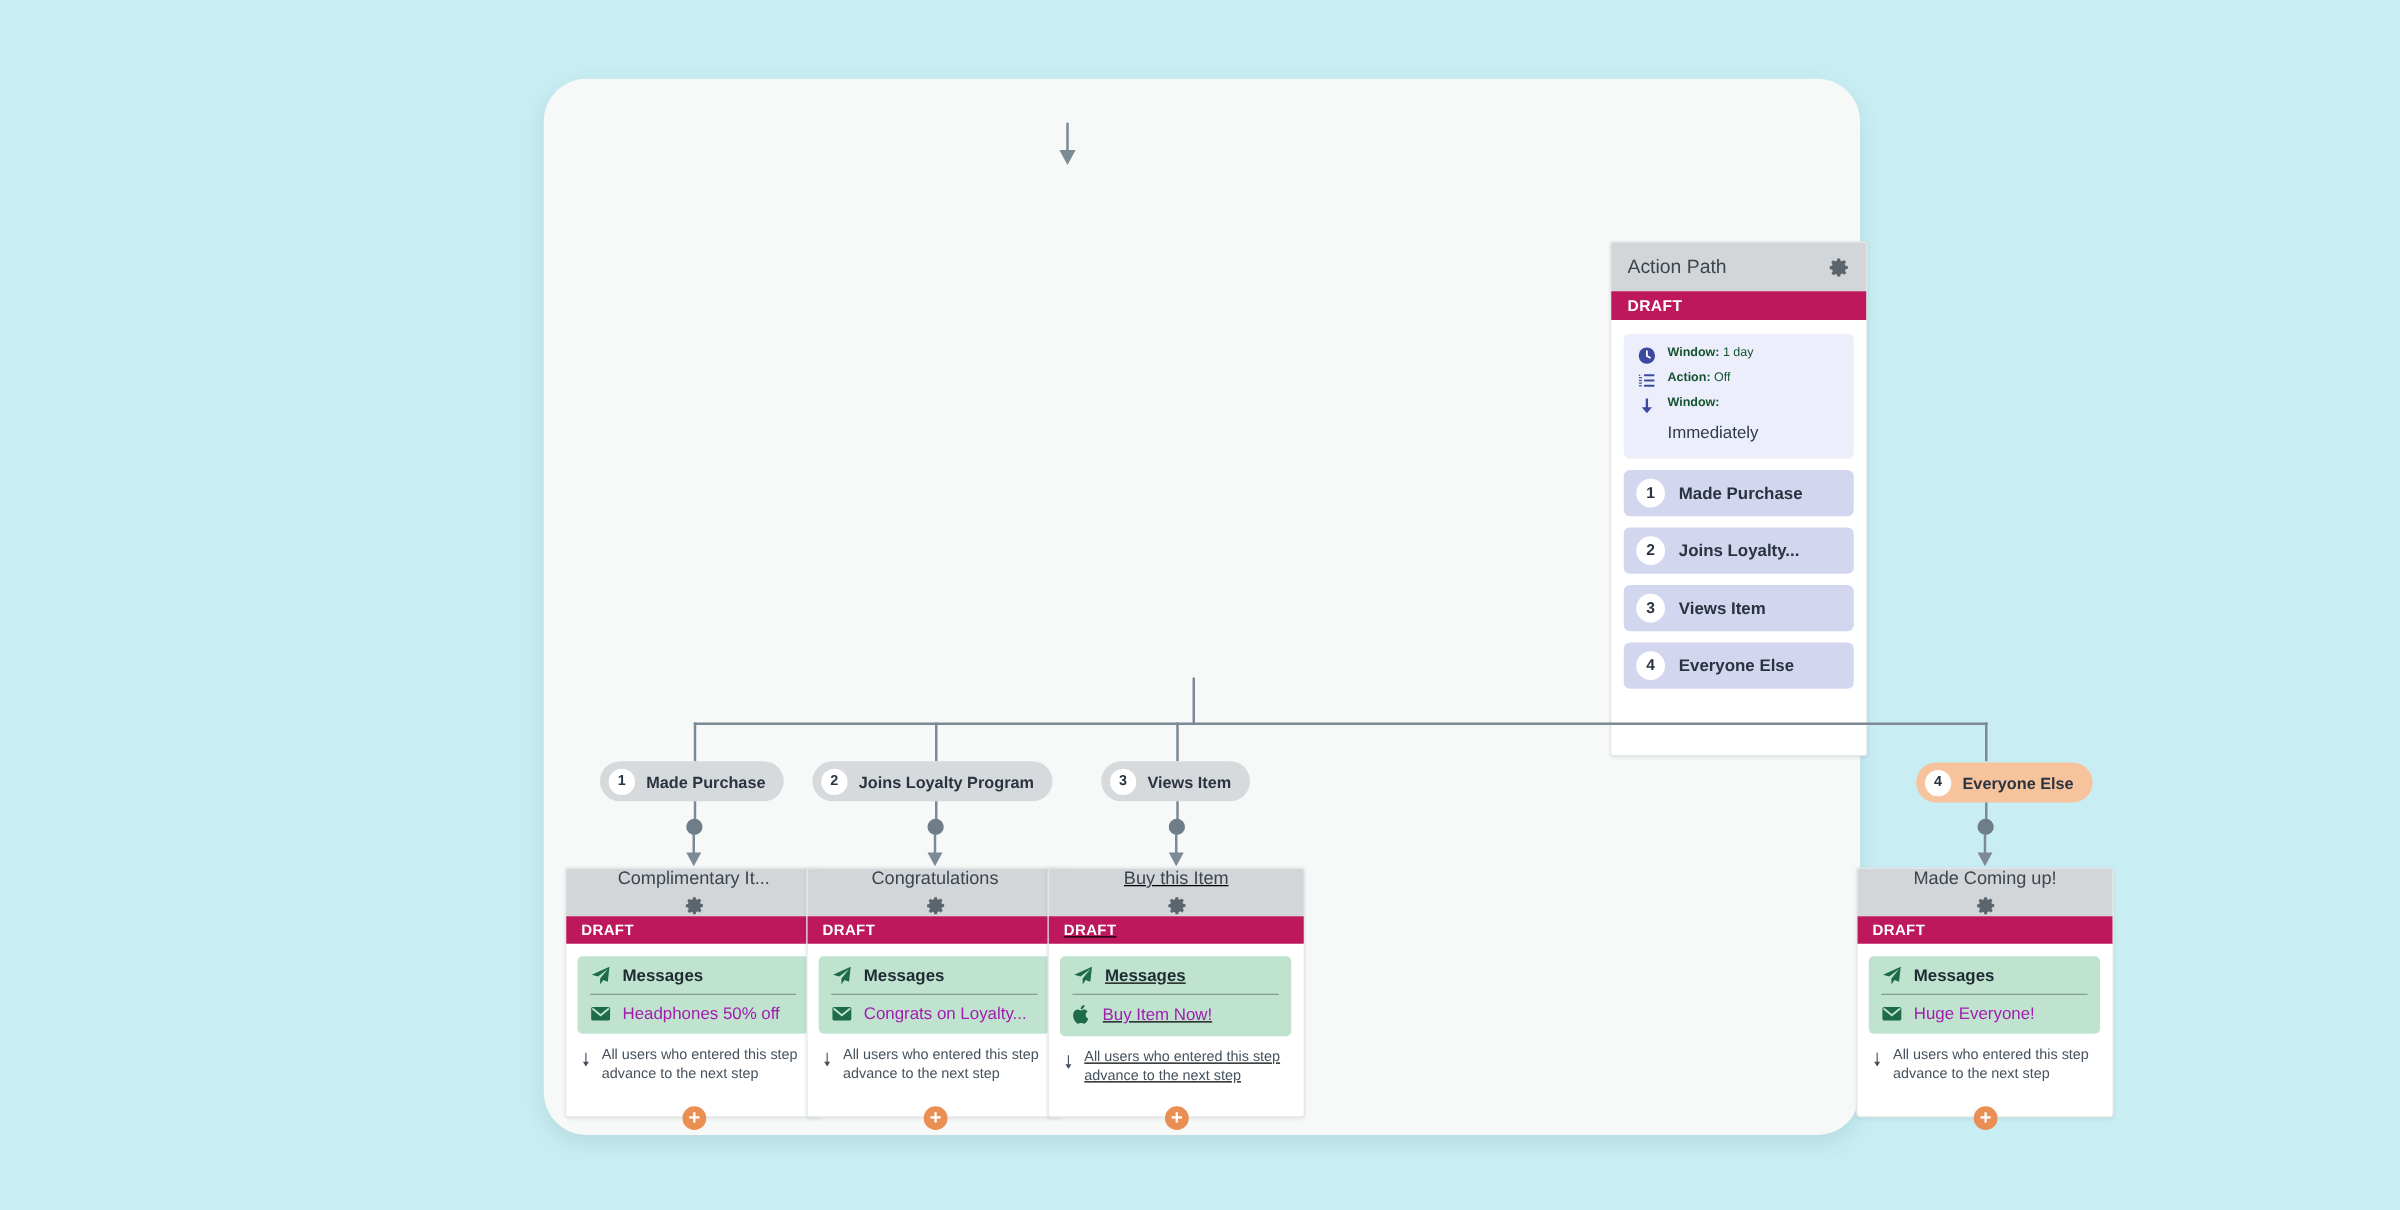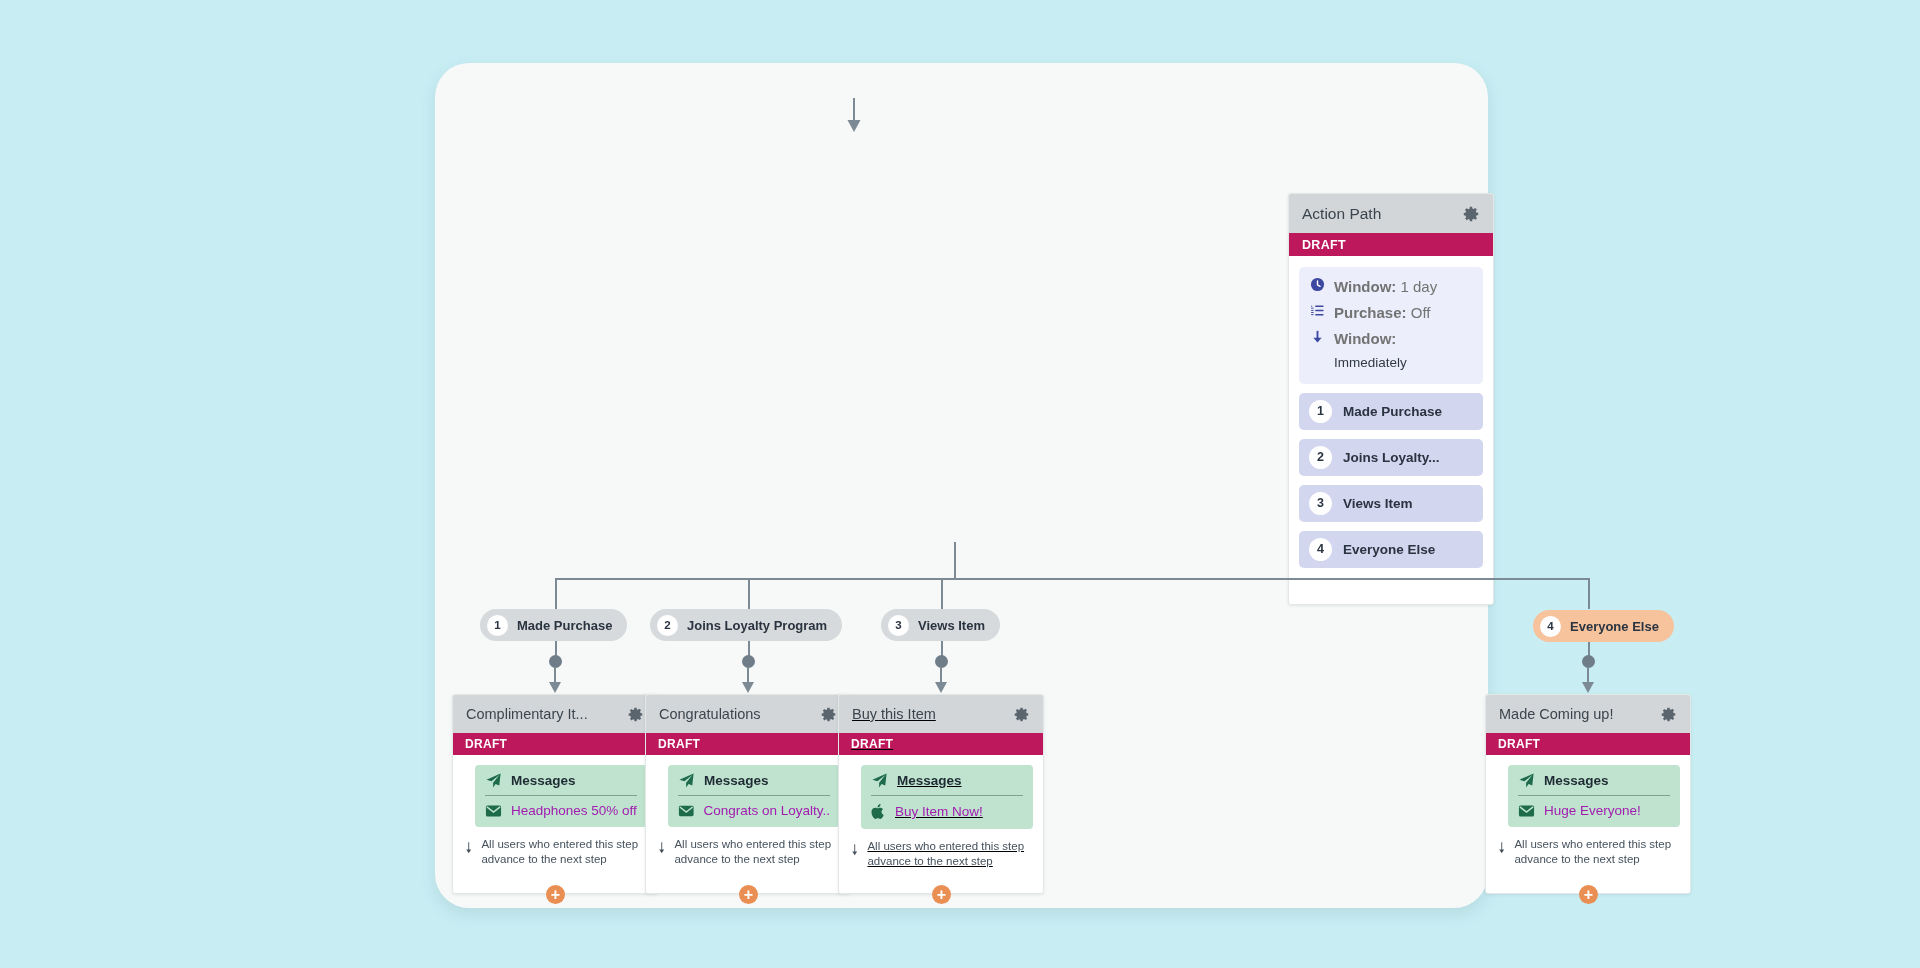--- a/index.html
+++ b/index.html
@@ -61,22 +61,22 @@
   .info-box {
     margin: 11px 10px 9px 10px;
     background: #eceefb;
     border-radius: 5px;
     padding: 9px 10px 11px 10px;
   }
   .info-row {
     display: flex; align-items: flex-start;
     gap: 8px;
     margin-bottom: 4px;
-    font-size: 15px;
-    color: #737373;
+    font-size: 10px;
+    color: #14532d;
     line-height: 1.45;
   }
   .info-row:last-child { margin-bottom: 0; }
   .info-row .lbl { font-weight: bold; }
   .info-ico { flex: none; width: 17px; margin-top: 1px; }
   .info-sub {
     font-size: 13.5px; color: #2f3a46;
     padding-left: 25px; line-height: 1.45;
   }
 
@@ -124,26 +124,26 @@
   .pill-label {
     font-size: 13px; font-weight: bold; color: #2a3340;
     white-space: nowrap;
   }
 
   
   .child {
     width: 206px; height: 200px;
     border-radius: 3px;
   }
-  .child .card-head { height: 38px; border-radius: 2px 2px 0 0; }
+  .child .card-head { height: 38px; border-radius: 2px 2px 0 0; flex-direction: column; }
   .child .card-title { font-size: 14.5px; }
   .child .draft { height: 22px; font-size: 12px; padding: 0 12px; }
 
   .msg-box {
-    margin: 10px 10px 8px 22px;
+    margin: 10px 10px 8px 9px;
     background: #bfe3cf;
     border-radius: 4px;
     padding: 7px 10px 9px 10px;
   }
   .msg-head {
     display: flex; align-items: center; gap: 9px;
     padding-bottom: 6px;
   }
   .msg-head-label {
     font-size: 13.5px; font-weight: bold; color: #1e2b33;
@@ -225,21 +225,21 @@
               <rect x="5.5" y="2.6" width="9" height="1.7" rx=".7"></rect>
               <rect x="5.5" y="7.1" width="9" height="1.7" rx=".7"></rect>
               <rect x="5.5" y="11.6" width="9" height="1.7" rx=".7"></rect>
               <rect x="1.2" y="2.9" width="1.1" height="1.1"></rect>
               <rect x="1.2" y="5" width="2.6" height="1"></rect>
               <rect x="1.2" y="7.4" width="2.6" height="1"></rect>
               <rect x="1.2" y="9.6" width="2.6" height="1"></rect>
               <rect x="1.2" y="11.9" width="2.6" height="1"></rect>
             </g>
           </svg>
-          <span><span class="lbl">Purchase:</span>
+          <span><span class="lbl">Action:</span>
           <span>Off</span></span>
         </div>
 
         <div class="info-row">
           <svg class="info-ico" width="15" height="15" viewBox="0 0 16 16">
             <line x1="8" y1="2" x2="8" y2="10.5" stroke="#3d49a0" stroke-width="2"></line>
             <polygon points="3.6,9.3 12.4,9.3 8,14.4" fill="#3d49a0"></polygon>
           </svg>
           <span class="lbl">Window:</span>
         </div>

